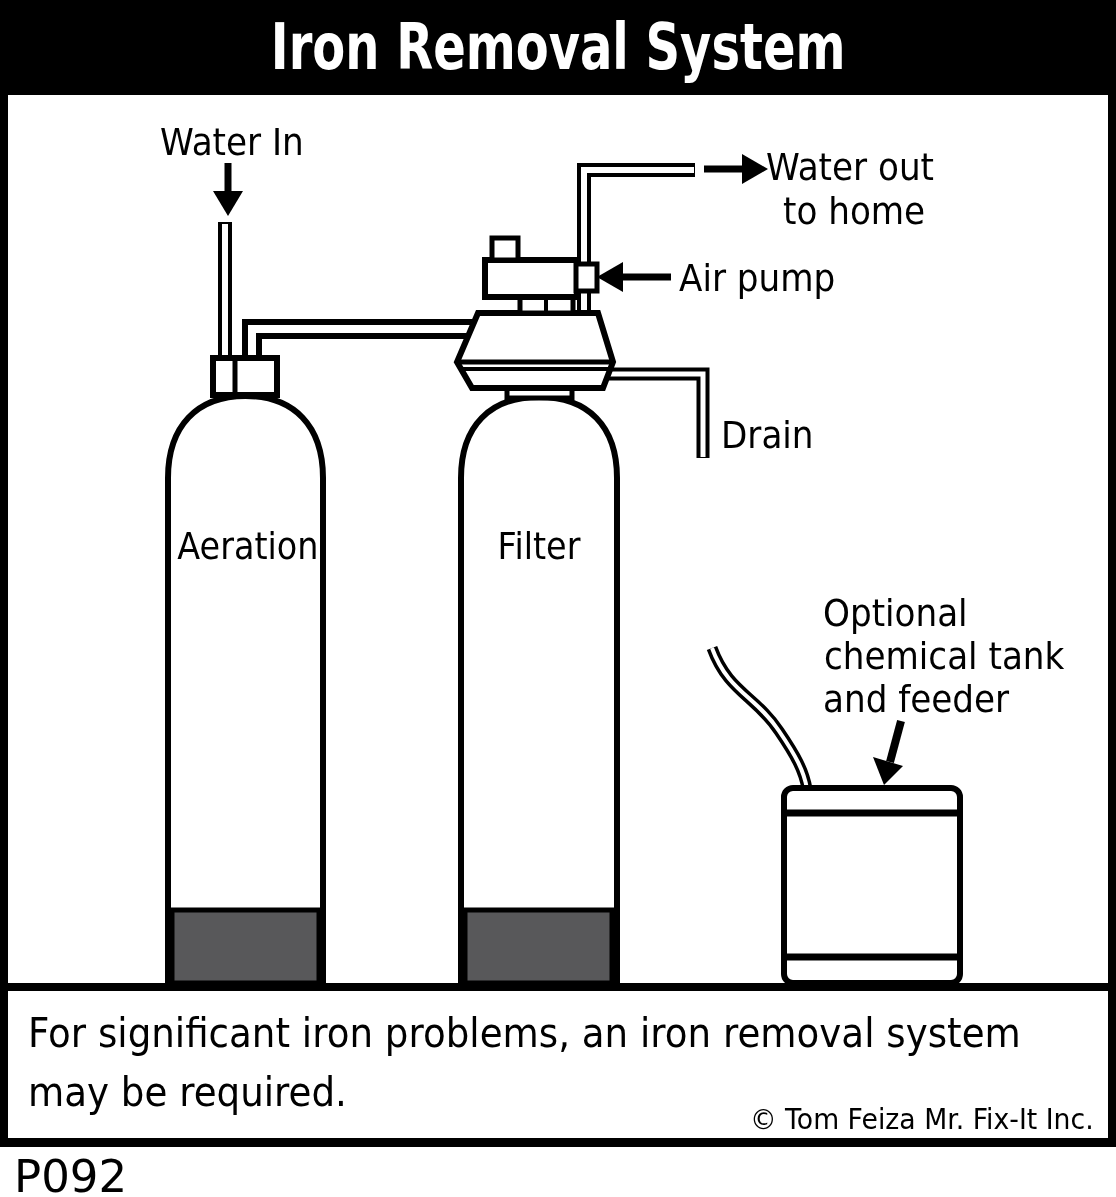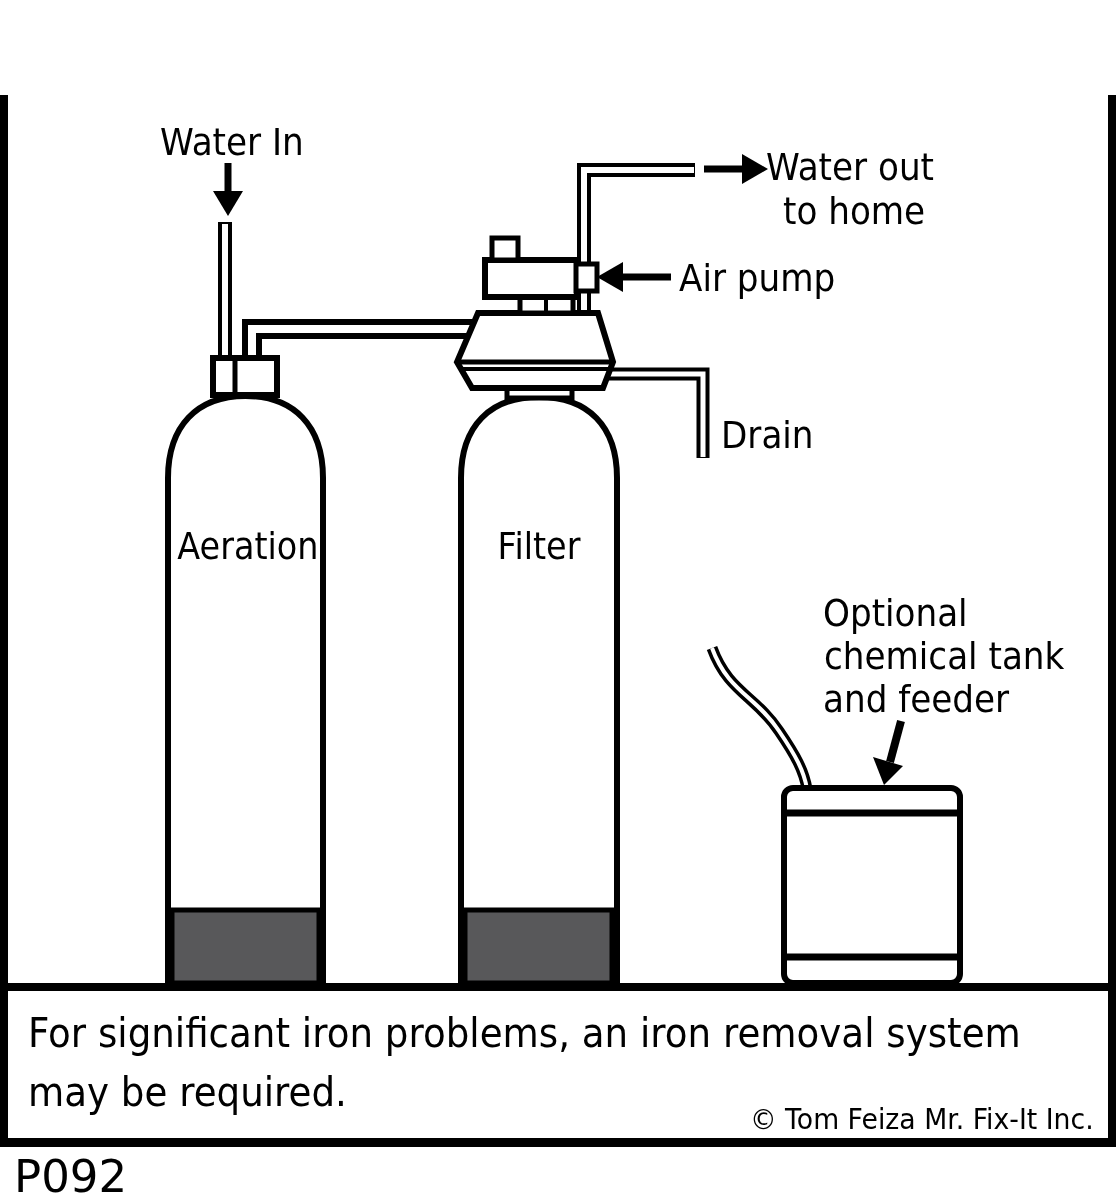--- a/index.html
+++ b/index.html
@@ -44,20 +44,23 @@
   }
   .plate-code{
     position:absolute;left:14px;top:1150px;font-size:45px;white-space:nowrap;
   }
 </style>
 </head>
 <body>
 
 <div class="page">
 
+  <header class="banner">
+    <div class="banner-title">Iron Removal System</div>
+  </header>
 
   <div class="diagram-box"></div>
   <div class="caption-box"></div>
 
   <svg class="art" viewBox="0 0 1116 1197">
 
     <path d="M225,222 V362" stroke="#000" stroke-width="14" fill="none"></path>
     <path d="M225,224 V362" stroke="#fff" stroke-width="6" fill="none"></path>
 
     <path d="M245,360 V322 H474" stroke="#000" stroke-width="6" fill="none"></path>

